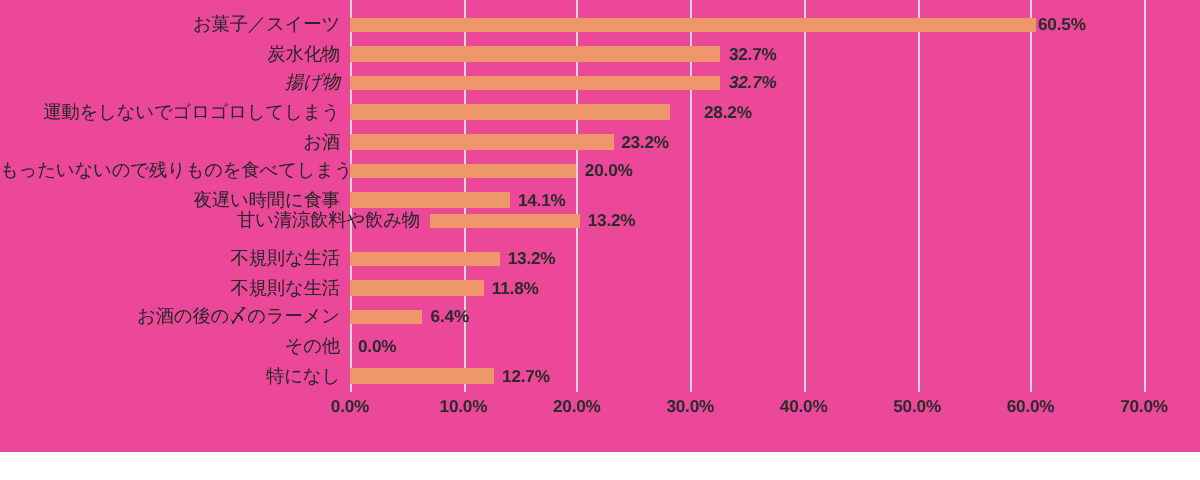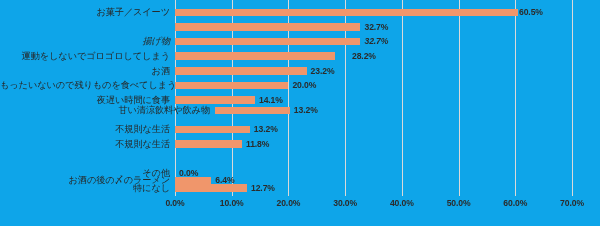--- a/index.html
+++ b/index.html
@@ -7,21 +7,21 @@
     padding: 0;
     background: #ffffff;
   }
   body {
     font-family: "Liberation Sans", "DejaVu Sans", sans-serif;
   }
   #chart-root {
     position: relative;
     width: 600px;
     height: 226px;
-    background: #0ea5e9;
+    background: #ec4899;
     overflow: hidden;
   }
 
   
   .plot-area {
     position: absolute;
     left: 175px;
     top: 0px;
     width: 397px;
     height: 196px;
@@ -116,20 +116,21 @@
       </div>
   </div>
 
   <div class="rows" id="rows">
       <div class="row" style="top: 5px;">
         <div class="cat-label">お菓子／スイーツ</div>
         <div class="bar" style="width: 343.121px; background: rgb(240, 150, 107);"></div>
         <div class="val-label" style="left: 519px;">60.5%</div>
       </div>
       <div class="row" style="top: 19.63px;">
+        <div class="cat-label">炭水化物</div>
         <div class="bar" style="width: 185.456px; background: rgb(240, 150, 107);"></div>
         <div class="val-label" style="left: 364.456px;">32.7%</div>
       </div>
       <div class="row" style="top: 34.26px; font-style: italic;">
         <div class="cat-label">揚げ物</div>
         <div class="bar" style="width: 185.456px; background: rgb(240, 150, 107);"></div>
         <div class="val-label" style="left: 364.456px;">32.7%</div>
       </div>
       <div class="row" style="top: 48.89px;">
         <div class="cat-label">運動をしないでゴロゴロしてしまう</div>
@@ -159,21 +160,21 @@
       <div class="row" style="top: 122.04px;">
         <div class="cat-label">不規則な生活</div>
         <div class="bar" style="width: 74.8629px; background: rgb(240, 150, 107);"></div>
         <div class="val-label" style="left: 253.863px;">13.2%</div>
       </div>
       <div class="row" style="top: 136.67px; padding-left: 16px;">
         <div class="cat-label">不規則な生活</div>
         <div class="bar" style="width: 66.9229px; background: rgb(240, 150, 107);"></div>
         <div class="val-label" style="left: 245.923px;">11.8%</div>
       </div>
-      <div class="row" style="top: 151.3px; margin-top: 22px;">
+      <div class="row" style="top: 151.3px;">
         <div class="cat-label">お酒の後の〆のラーメン</div>
         <div class="bar" style="width: 36.2971px; background: rgb(240, 150, 107);"></div>
         <div class="val-label" style="left: 215.297px;">6.4%</div>
       </div>
       <div class="row" style="top: 165.93px; padding-left: 36px;">
         <div class="cat-label">その他</div>
         <div class="val-label" style="left: 179px;">0.0%</div>
       </div>
       <div class="row" style="top: 180.56px;">
         <div class="cat-label">特になし</div>

